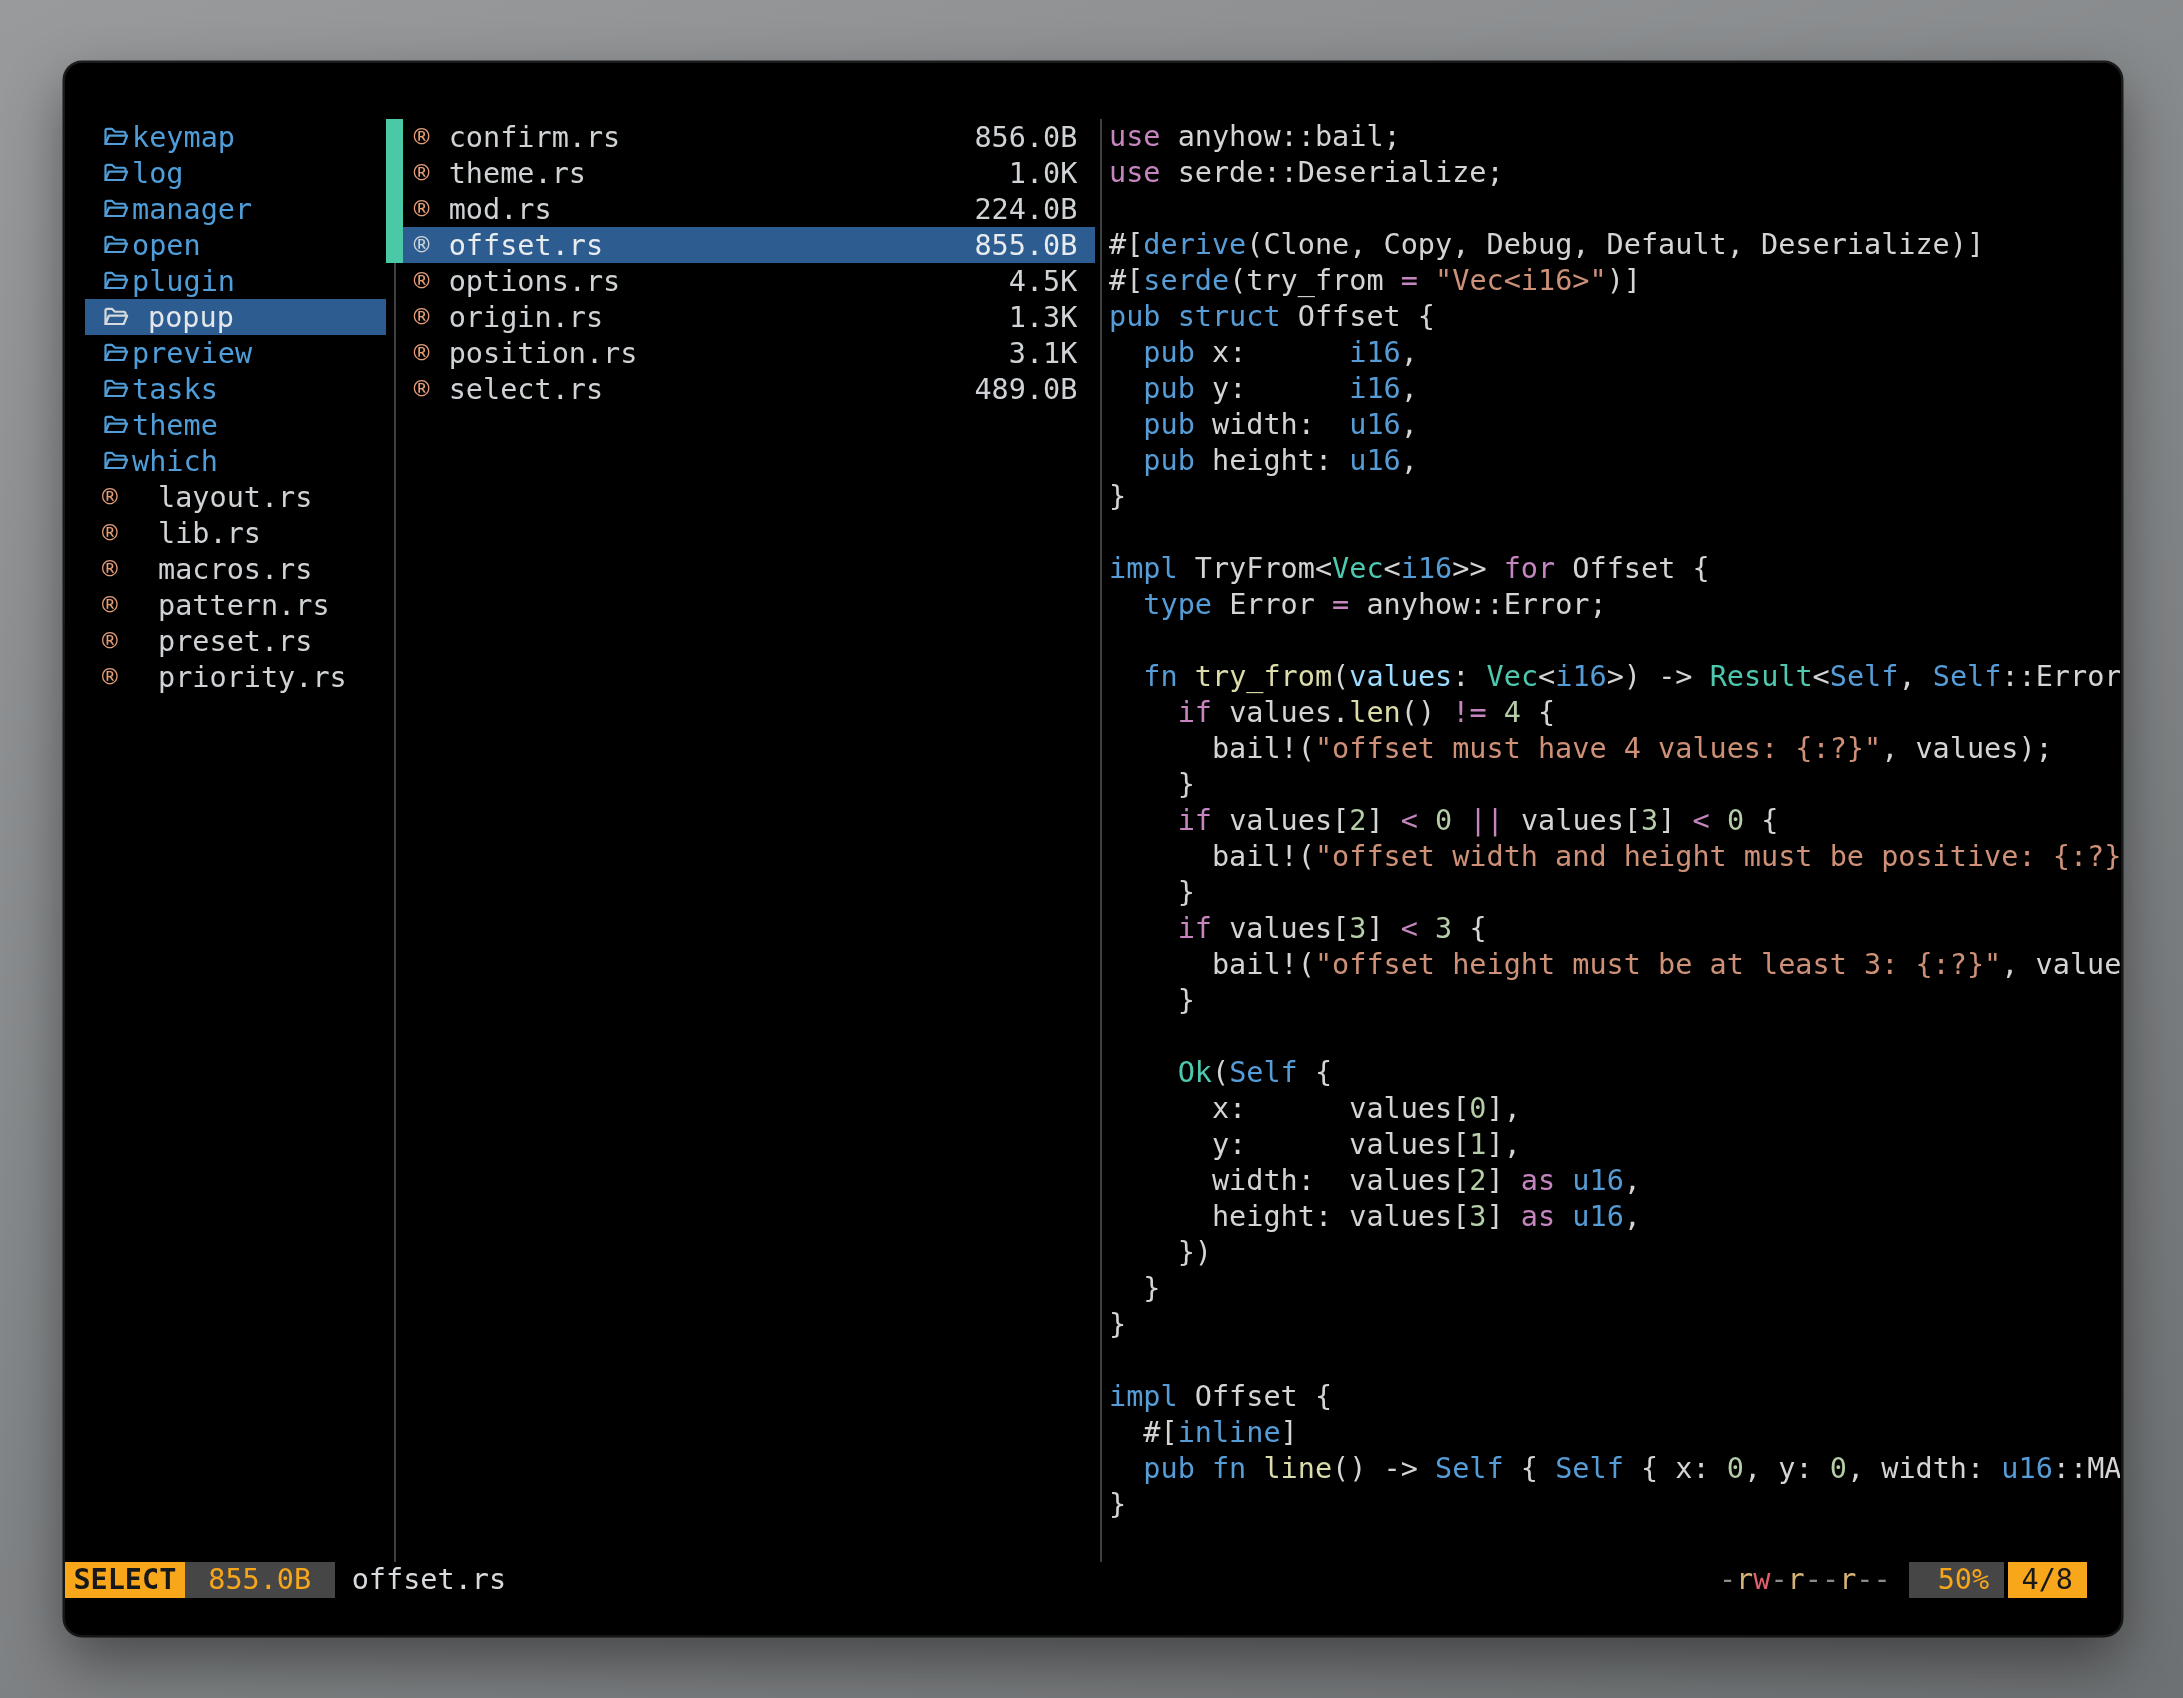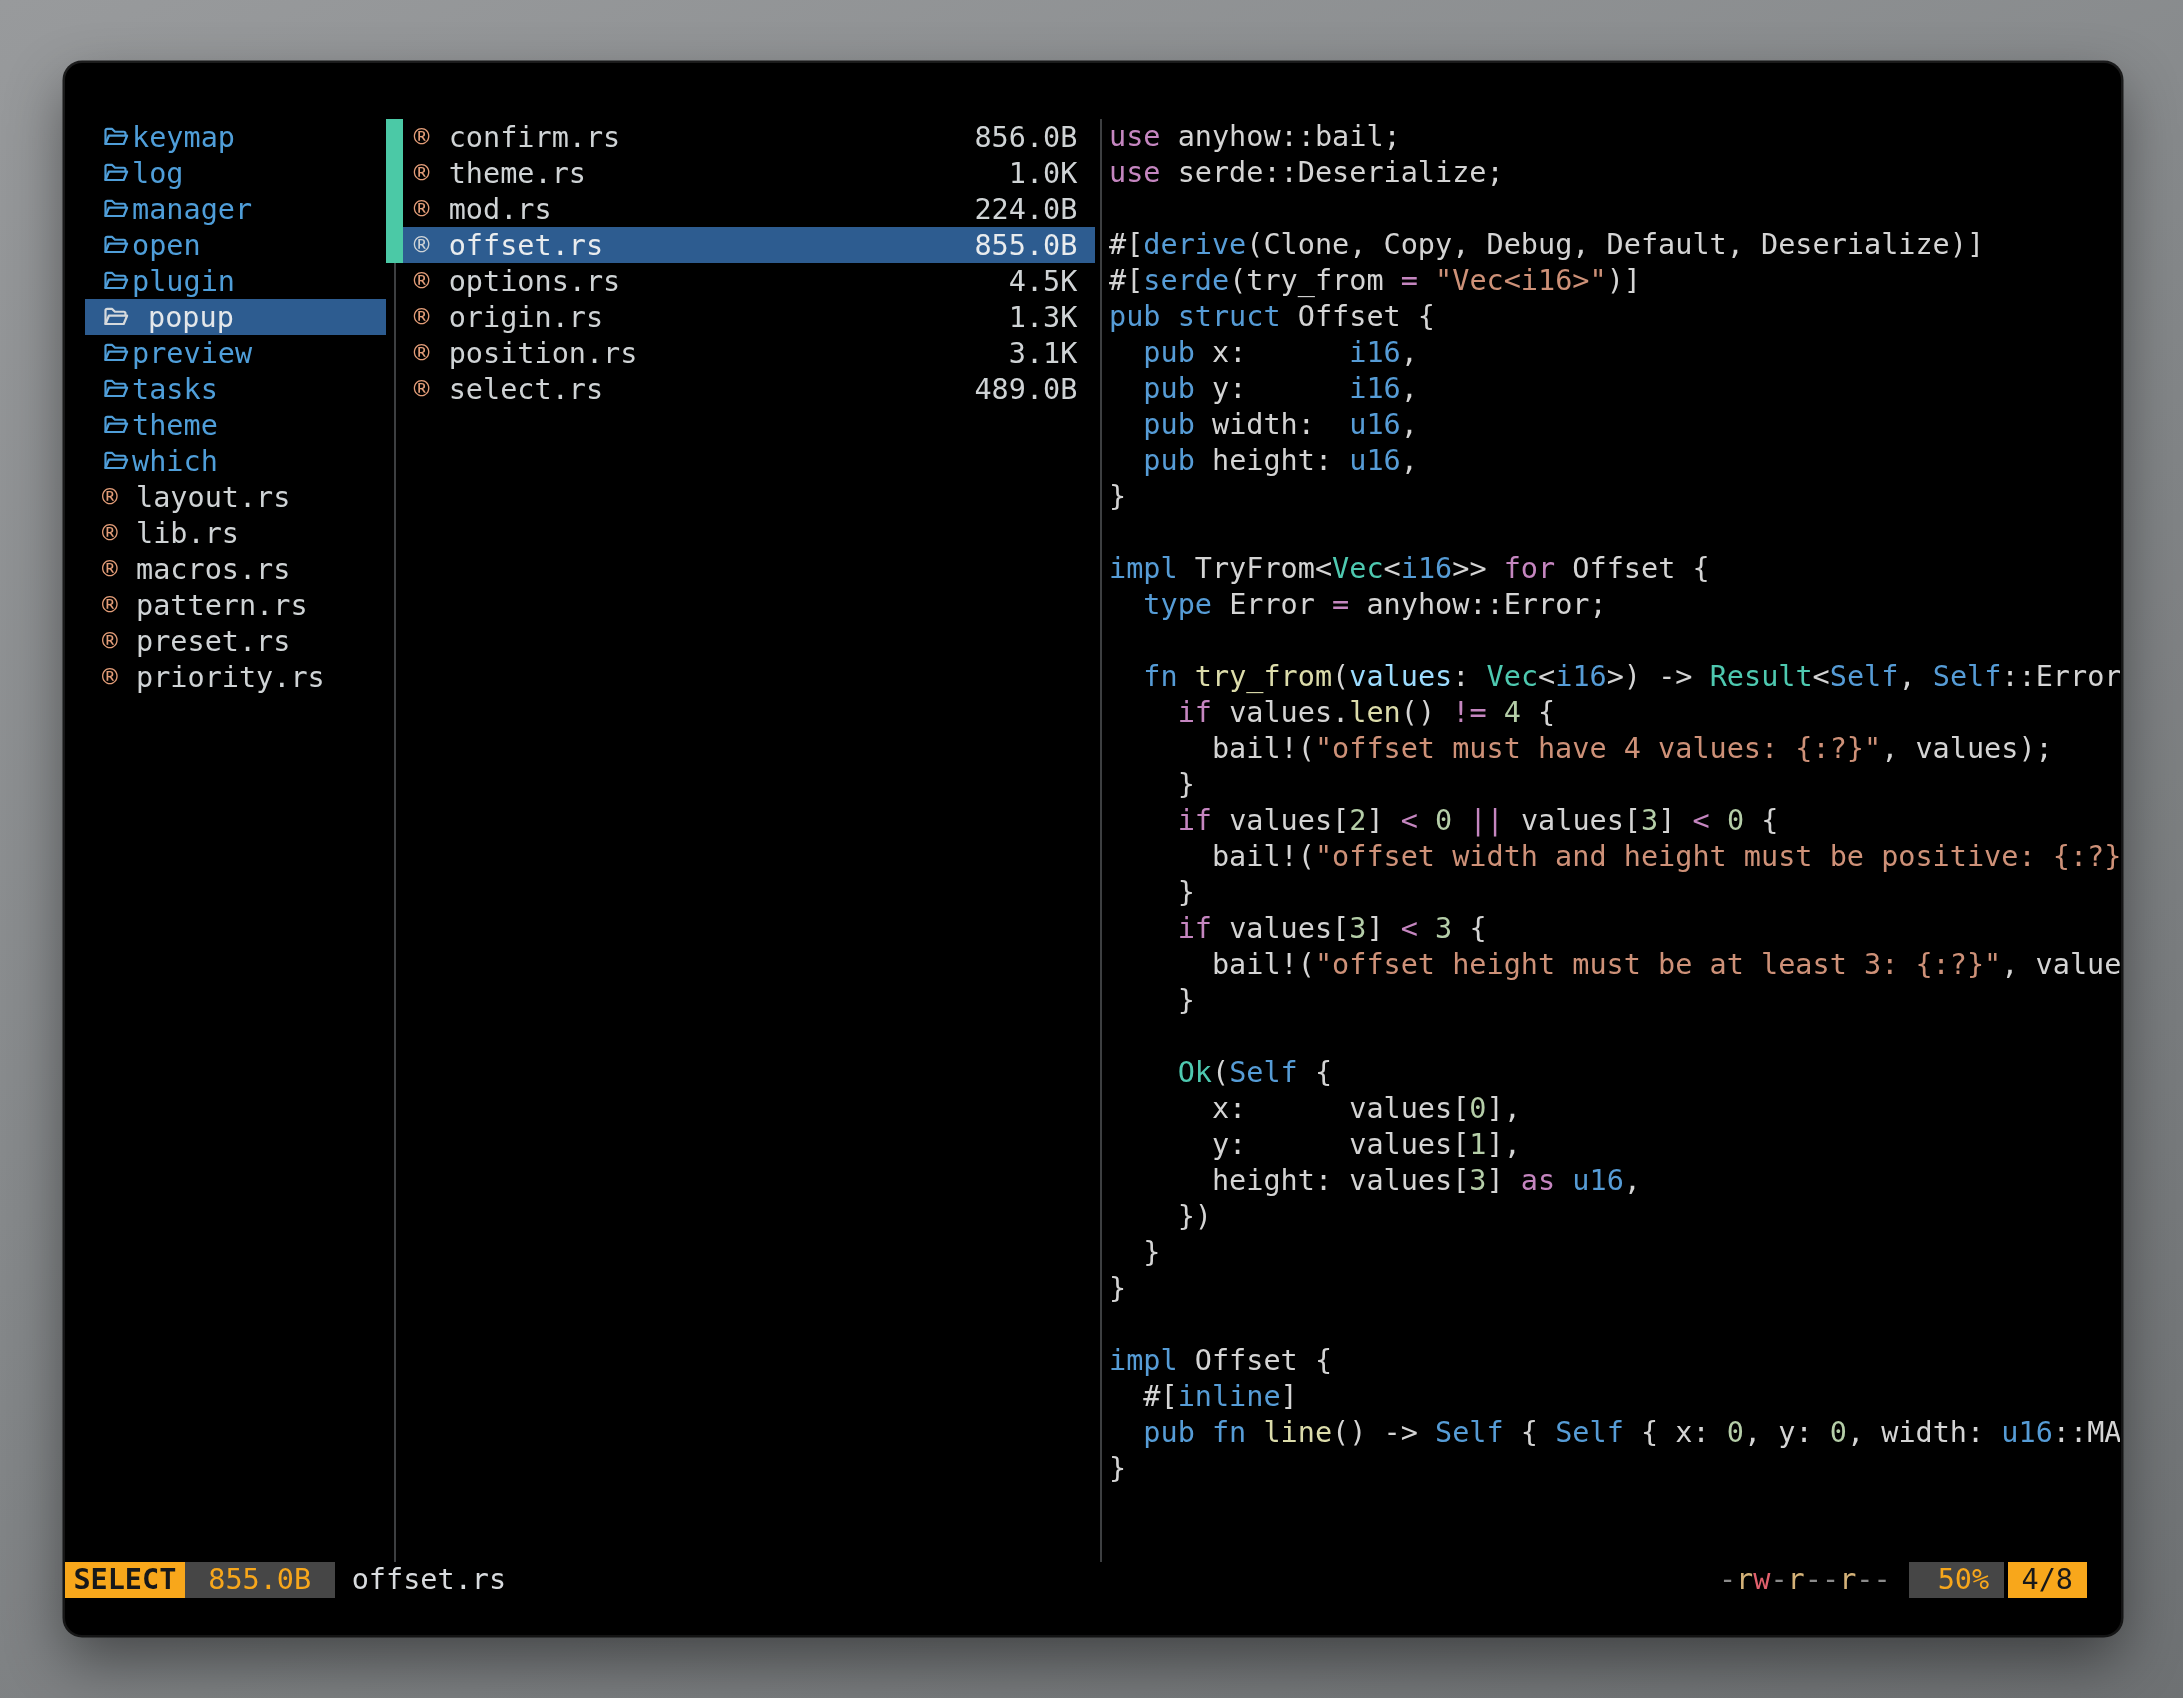--- a/index.html
+++ b/index.html
@@ -24,21 +24,21 @@
   
   .sidebar { position:absolute; left:0; top:56px; width:330px; }
   .side-row {
     height:36px; margin:0 9.2px 0 20px; padding-left:17px;
     display:flex; align-items:center; white-space:pre;
   }
   .side-row.selected { background:#2d5c90; }
   .icon-box { width:30px; height:30px; display:flex; align-items:center; color:#4f9ed9; flex:none; }
   .icon-box svg { width:28px; height:28px; }
   .side-row .label { color:#4f9ed9; }
-  .side-row.file .label { color:#cfd3d5; margin-left:4px; }
+  .side-row.file .label { color:#cfd3d5; margin-left:26px; }
   .side-row.selected .icon-box { color:#d6dadd; }
   .side-row.selected .label { color:#e4e7ea;margin-left:16px; }
   .ricon { font-size:26px; color:#e39d78; line-height:30px; }
 
   
   .files { position:absolute; left:337px; top:56px; width:693px; }
   .file-row { height:36px; display:flex; align-items:center; padding:0 17.6px 0 11.7px; white-space:pre; }
   .file-row.cursor { background:#2d5c90; }
   .file-row .icon-box { width:25px; }
   .file-row .fname { margin-left:10px; color:#cfd3d5; }
@@ -187,20 +187,21 @@
       <div class="code-line"><span class="tk-w">    </span><span class="tk-c">if</span><span class="tk-w"> values[</span><span class="tk-n">2</span><span class="tk-w">] </span><span class="tk-c">&lt;</span><span class="tk-w"> </span><span class="tk-n">0</span><span class="tk-w"> </span><span class="tk-c">||</span><span class="tk-w"> values[</span><span class="tk-n">3</span><span class="tk-w">] </span><span class="tk-c">&lt;</span><span class="tk-w"> </span><span class="tk-n">0</span><span class="tk-w"> {</span></div>
       <div class="code-line"><span class="tk-w">      bail!(</span><span class="tk-s">"offset width and height must be positive: {:?}</span></div>
       <div class="code-line"><span class="tk-w">    }</span></div>
       <div class="code-line"><span class="tk-w">    </span><span class="tk-c">if</span><span class="tk-w"> values[</span><span class="tk-n">3</span><span class="tk-w">] </span><span class="tk-c">&lt;</span><span class="tk-w"> </span><span class="tk-n">3</span><span class="tk-w"> {</span></div>
       <div class="code-line"><span class="tk-w">      bail!(</span><span class="tk-s">"offset height must be at least 3: {:?}"</span><span class="tk-w">, value</span></div>
       <div class="code-line"><span class="tk-w">    }</span></div>
       <div class="code-line"></div>
       <div class="code-line"><span class="tk-w">    </span><span class="tk-t">Ok</span><span class="tk-w">(</span><span class="tk-k">Self</span><span class="tk-w"> {</span></div>
       <div class="code-line"><span class="tk-w">      x:      values[</span><span class="tk-n">0</span><span class="tk-w">],</span></div>
       <div class="code-line"><span class="tk-w">      y:      values[</span><span class="tk-n">1</span><span class="tk-w">],</span></div>
+      <div class="code-line"><span class="tk-w">      width:  values[</span><span class="tk-n">2</span><span class="tk-w">] </span><span class="tk-c">as</span><span class="tk-w"> </span><span class="tk-k">u16</span><span class="tk-w">,</span></div>
       <div class="code-line"><span class="tk-w">      height: values[</span><span class="tk-n">3</span><span class="tk-w">] </span><span class="tk-c">as</span><span class="tk-w"> </span><span class="tk-k">u16</span><span class="tk-w">,</span></div>
       <div class="code-line"><span class="tk-w">    })</span></div>
       <div class="code-line"><span class="tk-w">  }</span></div>
       <div class="code-line"><span class="tk-w">}</span></div>
       <div class="code-line"></div>
       <div class="code-line"><span class="tk-k">impl</span><span class="tk-w"> Offset {</span></div>
       <div class="code-line"><span class="tk-w">  #[</span><span class="tk-k">inline</span><span class="tk-w">]</span></div>
       <div class="code-line"><span class="tk-w">  </span><span class="tk-k">pub fn</span><span class="tk-w"> </span><span class="tk-f">line</span><span class="tk-w">() -&gt; </span><span class="tk-k">Self</span><span class="tk-w"> { </span><span class="tk-k">Self</span><span class="tk-w"> { x: </span><span class="tk-n">0</span><span class="tk-w">, y: </span><span class="tk-n">0</span><span class="tk-w">, width: </span><span class="tk-k">u16</span><span class="tk-w">::MA</span></div>
       <div class="code-line"><span class="tk-w">}</span></div>
     </div>

